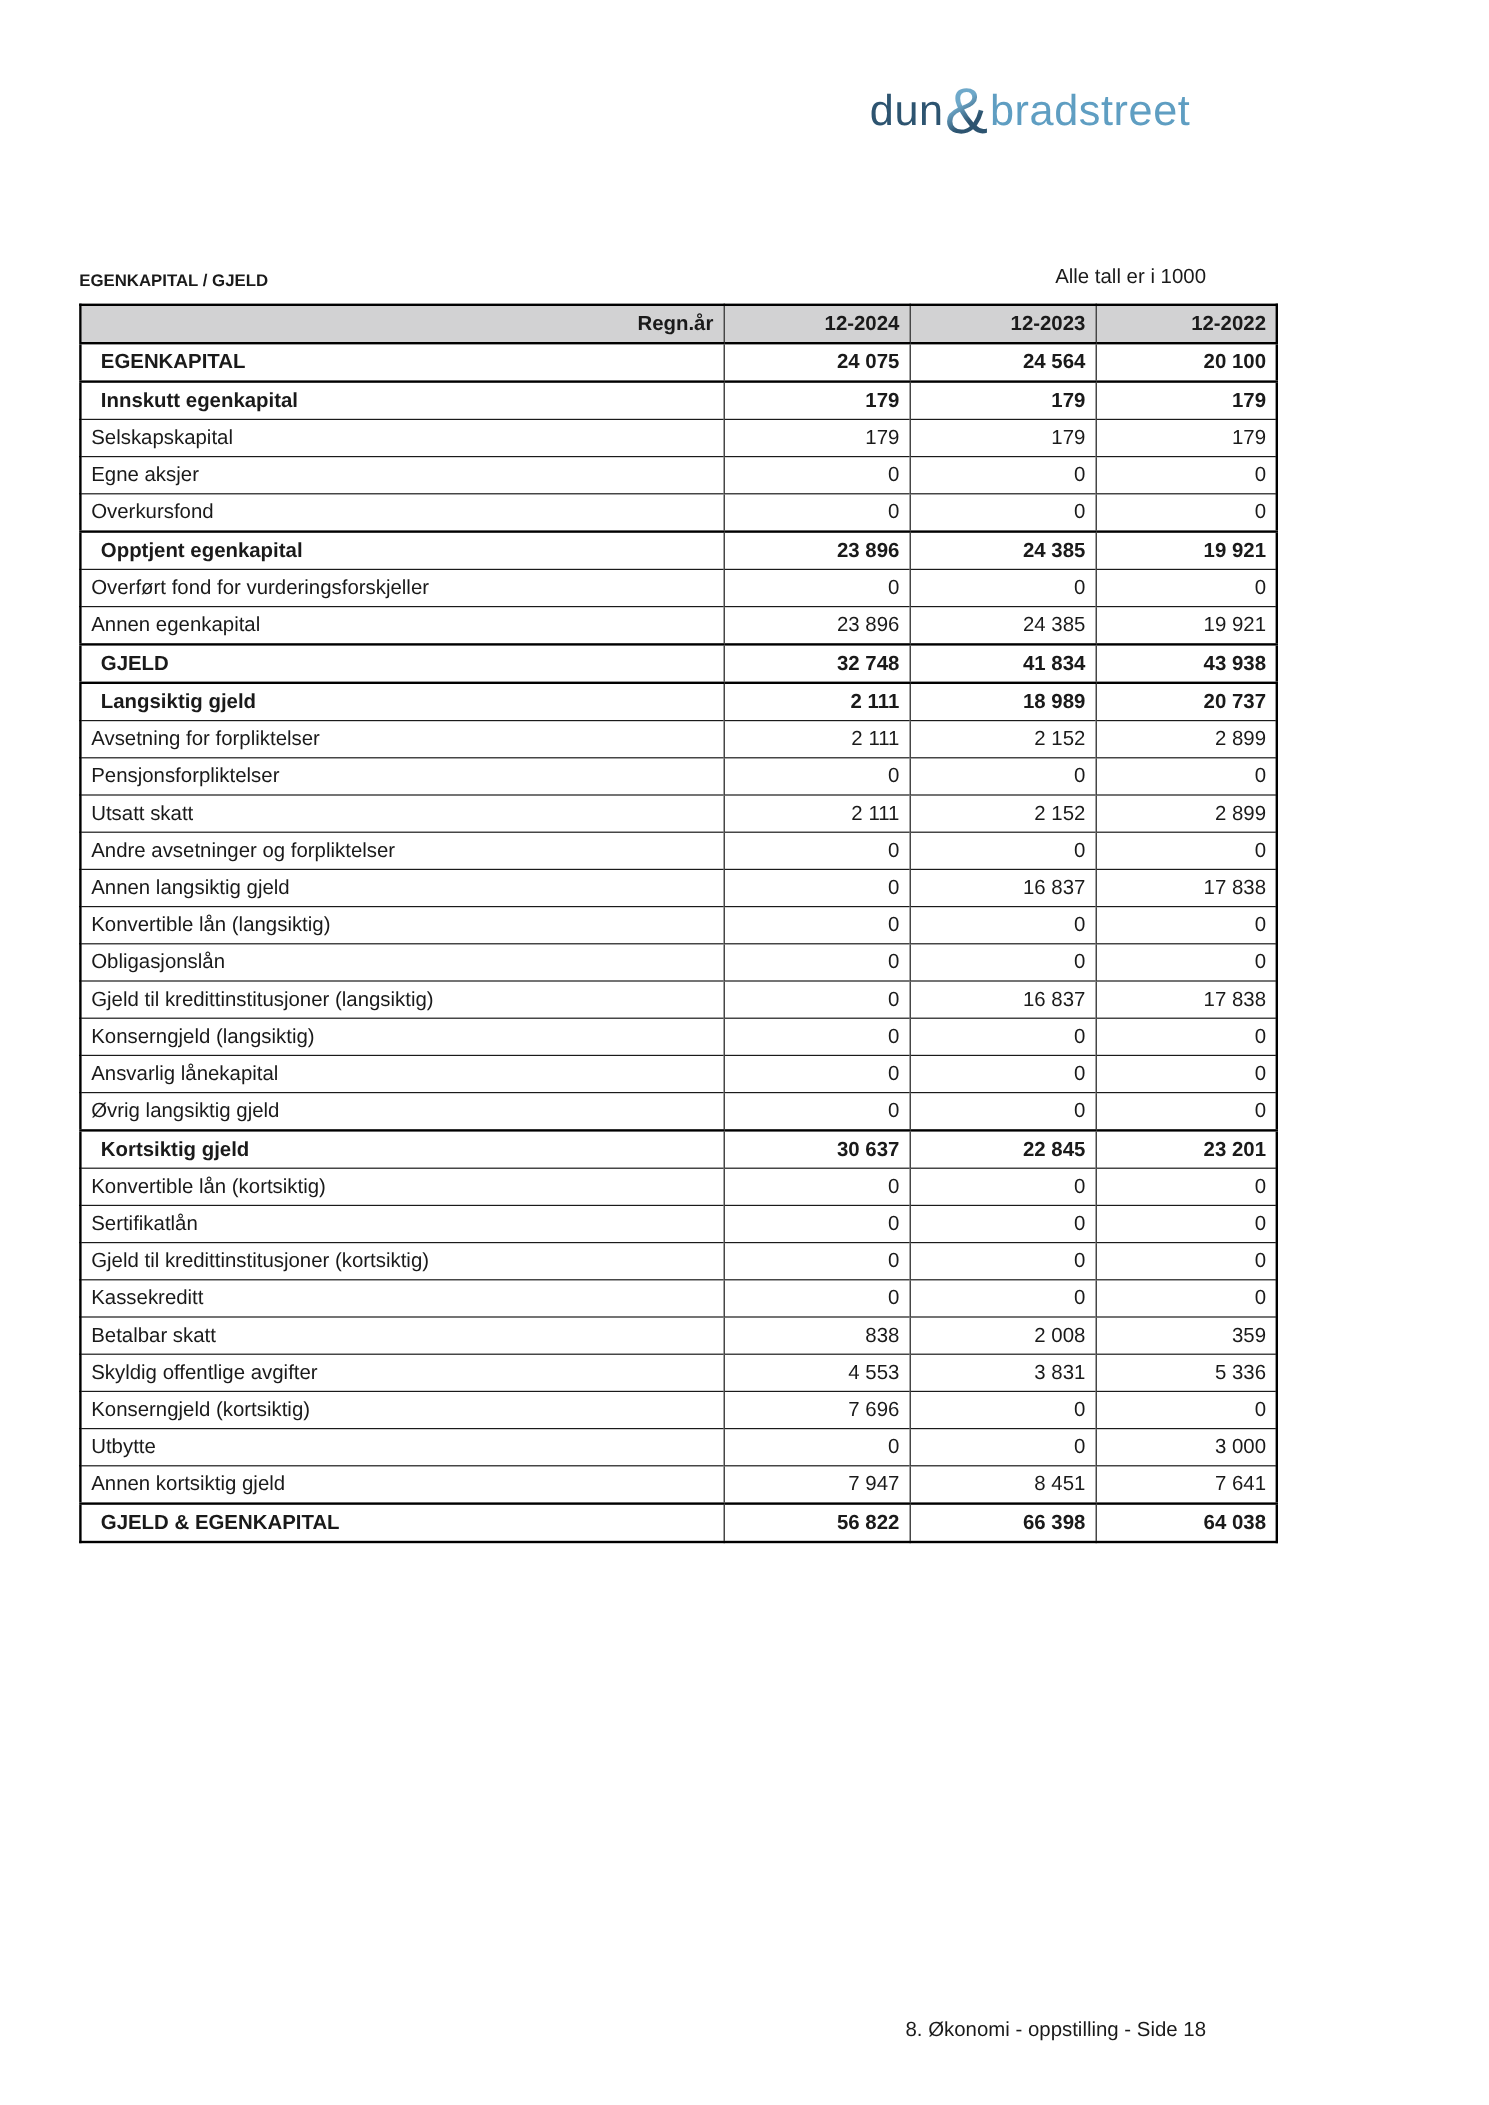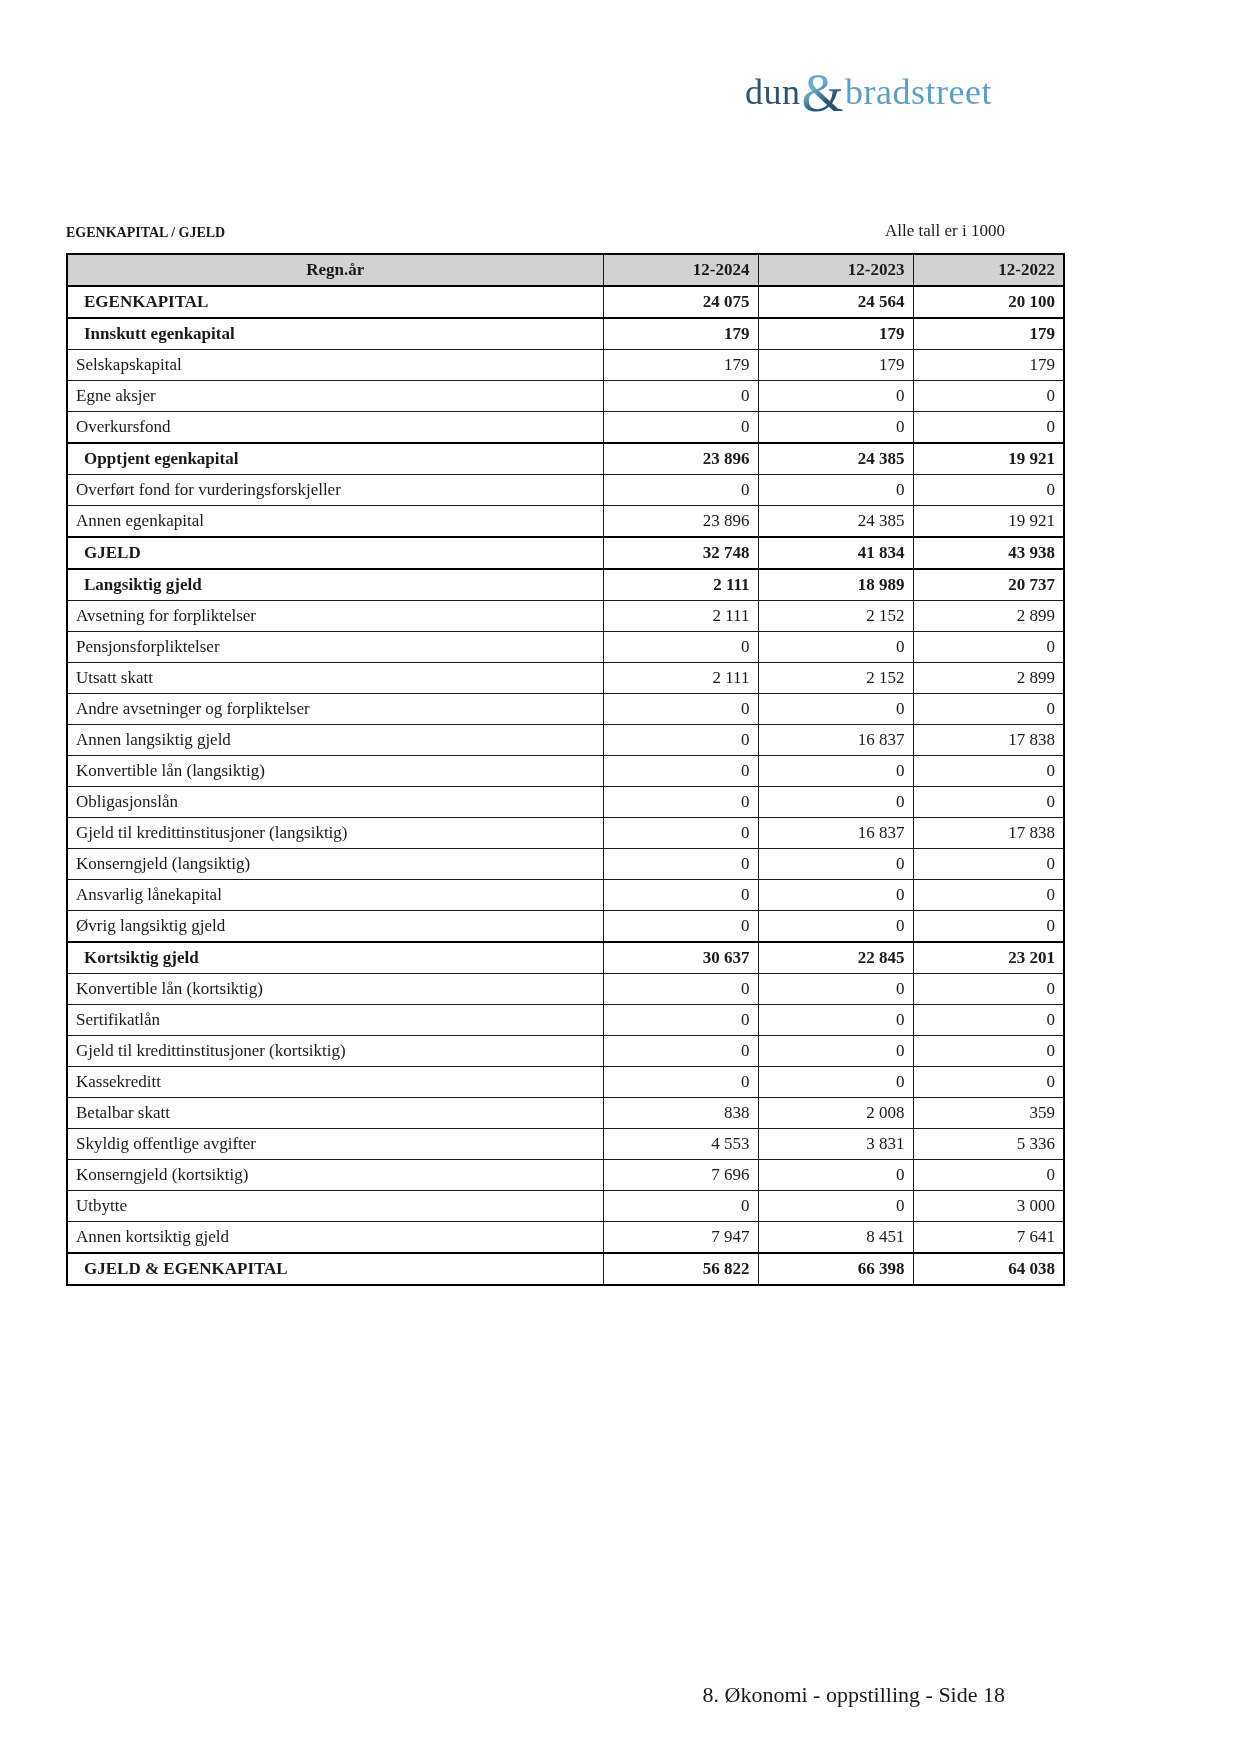--- a/index.html
+++ b/index.html
@@ -1,21 +1,21 @@
 <!DOCTYPE html>
 <html><head>
 <meta charset="utf-8">
 <style>
   html, body { margin: 0; padding: 0; background: #ffffff; }
   .page {
     position: relative;
     width: 1183px;
     height: 1754px;
     background: #ffffff;
-    font-family: Liberation Serif, serif;
+    font-family: Liberation Sans, sans-serif;
     color: #1a1a1a;
     overflow: hidden;
   }
 
   
   .logo {
     position: absolute;
     top: 70px;
     right: 191px;
     font-size: 36px;
@@ -70,32 +70,32 @@
     line-height: 22px;
     overflow: hidden;
     white-space: nowrap;
   }
   thead th {
     background: #d2d2d3;
     font-weight: bold;
     text-align: right;
     height: 20px;
   }
-  thead th.lbl { text-align: center; }
+  thead th.lbl { text-align: right; }
   th + th, td + td { border-left: 1px solid #1a1a1a; }
   tbody td { border-top: 1px solid #1a1a1a; text-align: right; }
   tbody td.lbl { text-align: left; }
   tbody tr.bold-row td { font-weight: bold; border-top: 2px solid #000000; padding-left: 16px; }
 
   
   .footer {
     position: absolute;
     right: 178px;
     top: 1682px;
-    font-size: 22px;
+    font-size: 17px;
   }
 </style>
 </head>
 <body>
 
 <div class="page">
 
   <div class="logo">
     <span class="dun">dun</span><span class="amp">&amp;</span><span class="bradstreet">bradstreet</span>
   </div>

